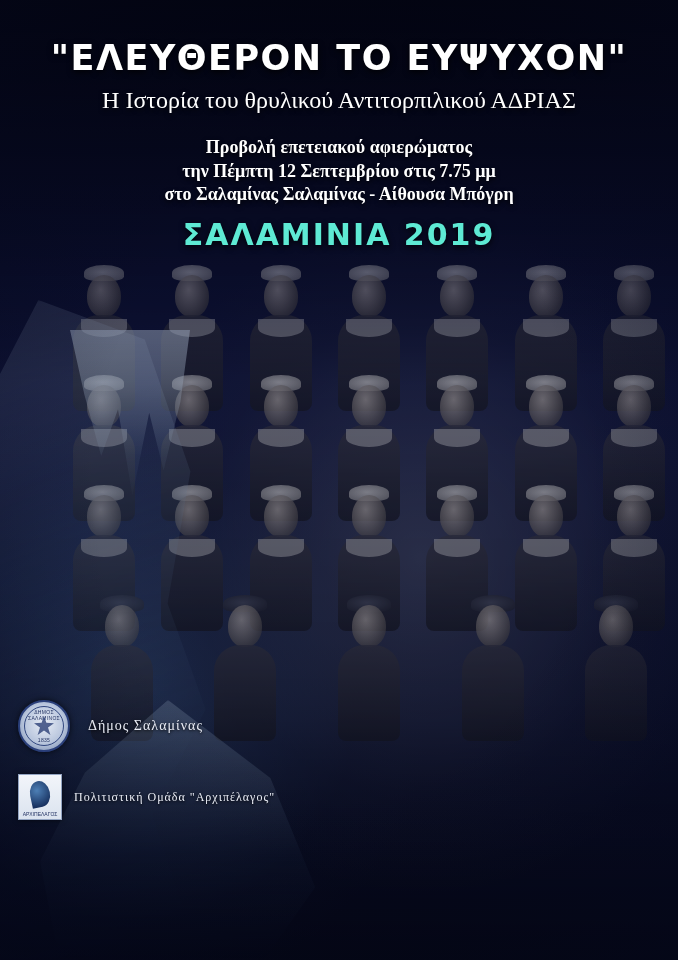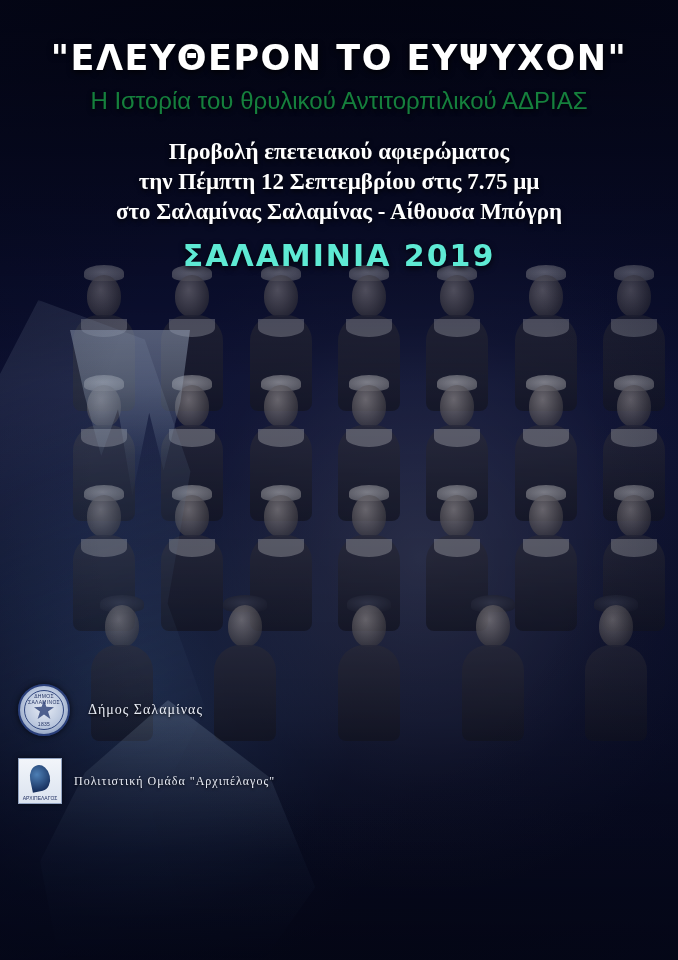--- a/index.html
+++ b/index.html
@@ -152,52 +152,52 @@
   .title-main {
     font-family: "DejaVu Sans", sans-serif;
     font-weight: bold;
     font-size: 35px;
     letter-spacing: 1.5px;
     color: #ffffff;
     text-shadow: 0 2px 6px rgba(0,0,0,0.85);
     line-height: 1.05;
   }
   .title-sub {
-    font-family: Liberation Sans, sans-serif;
+    font-family: Liberation Serif, serif;
     font-size: 24px;
-    color: #15803d;
+    color: #ffffff;
     margin-top: 10px;
     text-shadow: 0 2px 5px rgba(0,0,0,0.8);
   }
   .event-block {
     margin-top: 22px;
     font-family: "Liberation Serif", serif;
     font-weight: bold;
     color: #ffffff;
     text-shadow: 0 2px 5px rgba(0,0,0,0.85);
   }
   .event-line {
-    font-size: 23px;
+    font-size: 18px;
     line-height: 1.32;
   }
   .sal-line {
     margin-top: 10px;
     font-family: "DejaVu Sans", sans-serif;
     font-weight: bold;
     font-size: 30px;
     letter-spacing: 2px;
     color: #5eead4;
     text-shadow: 0 2px 6px rgba(0,0,0,0.85);
   }
 
   
   .footer {
     position: absolute;
     left: 18px;
-    bottom: 134px;
+    bottom: 118px;
     z-index: 7;
   }
   .logo-row {
     display: flex;
     align-items: center;
     margin-bottom: 22px;
   }
   .logo-row .caption {
     margin-left: 18px;
     font-family: "Liberation Serif", serif;

